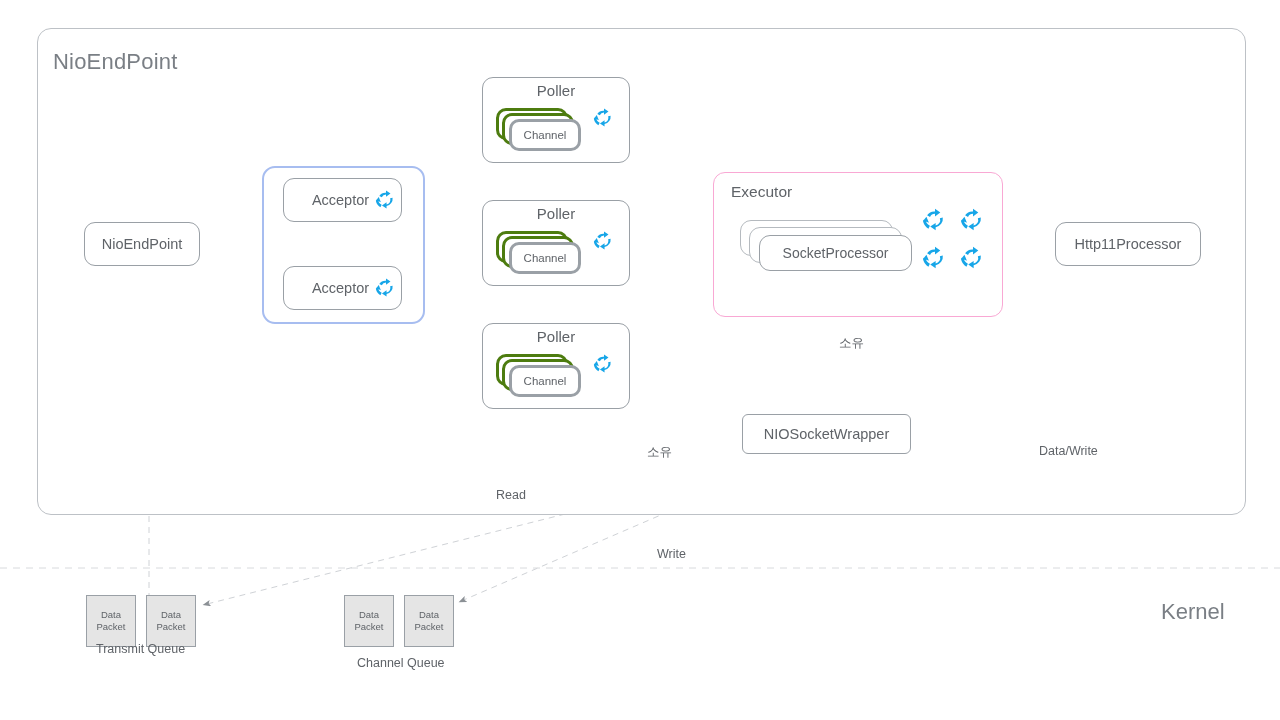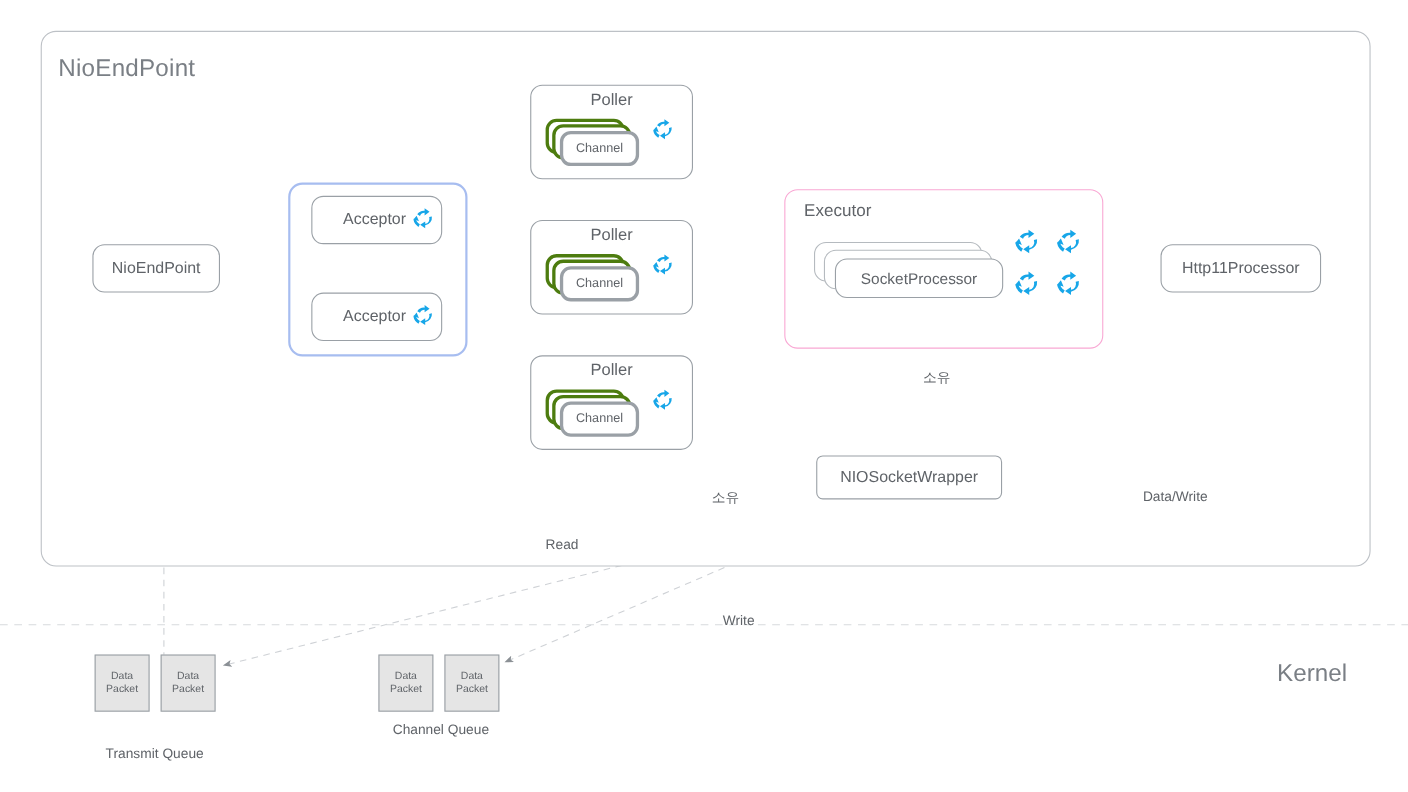--- a/index.html
+++ b/index.html
@@ -67,30 +67,30 @@
   #niosocketwrapper{left:742px;top:414px;width:169px;height:40px;font-size:14.5px;
       border-radius:6px;}
 
   
   .pkt{position:absolute;width:50px;height:52px;border:1px solid #9aa0a6;background:#e5e5e5;
        box-sizing:border-box;display:flex;flex-direction:column;align-items:center;
        justify-content:center;font-size:9.5px;line-height:12px;color:#5f6368;}
   #pkt-t1{left:86px;top:595px;} #pkt-t2{left:146px;top:595px;}
   #pkt-r1{left:344px;top:595px;} #pkt-r2{left:404px;top:595px;}
   .qlabel{position:absolute;font-size:12.5px;color:#5f6368;white-space:nowrap;}
-  #transmit-queue-label{left:96px;top:642px;margin-top:36px;}
+  #transmit-queue-label{left:96px;top:642px;}
   #receive-queue-label{left:357px;top:656px;}
 
   
   .flabel{position:absolute;font-size:12.5px;color:#5f6368;white-space:nowrap;}
   #label-own-executor{left:839px;top:335px;}
   #label-own-poller{left:647px;top:444px;}
   #label-readwrite{left:1039px;top:444px;}
   #label-read{left:496px;top:488px;}
-  #label-write{left:657px;top:547px;margin-top:10px;}
+  #label-write{left:657px;top:547px;}
   #kernel-label{position:absolute;left:1161px;top:599px;font-size:22px;color:#7a7f85;}
 </style>
 </head>
 <body>
 
 <div id="stage">
 
   <svg id="wires" viewBox="0 0 1280 720">
     <defs>
       <marker id="ah" markerWidth="9" markerHeight="9" refX="7.6" refY="3.2" orient="auto" markerUnits="userSpaceOnUse">

